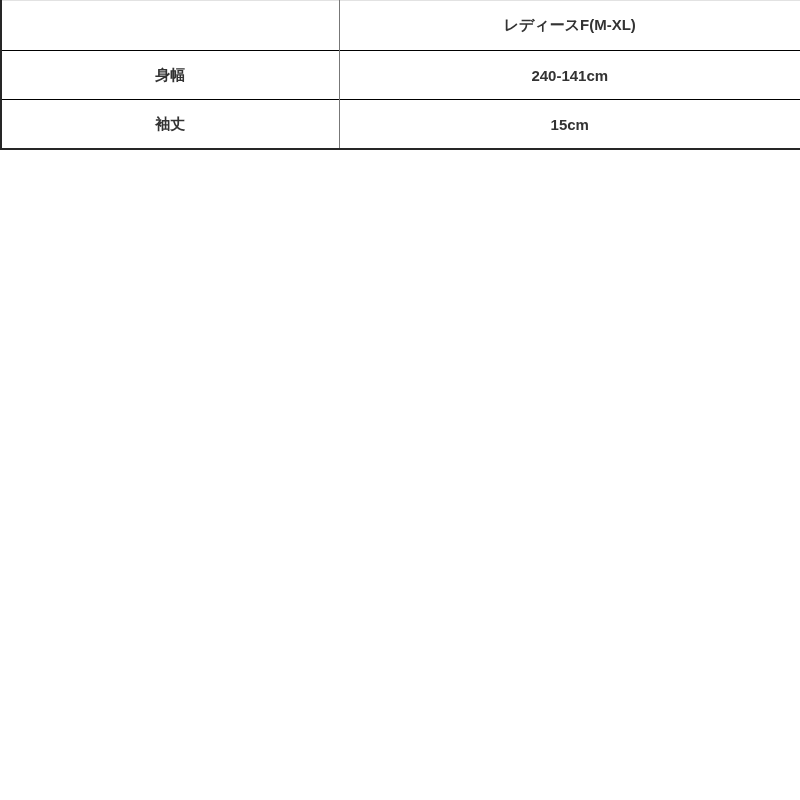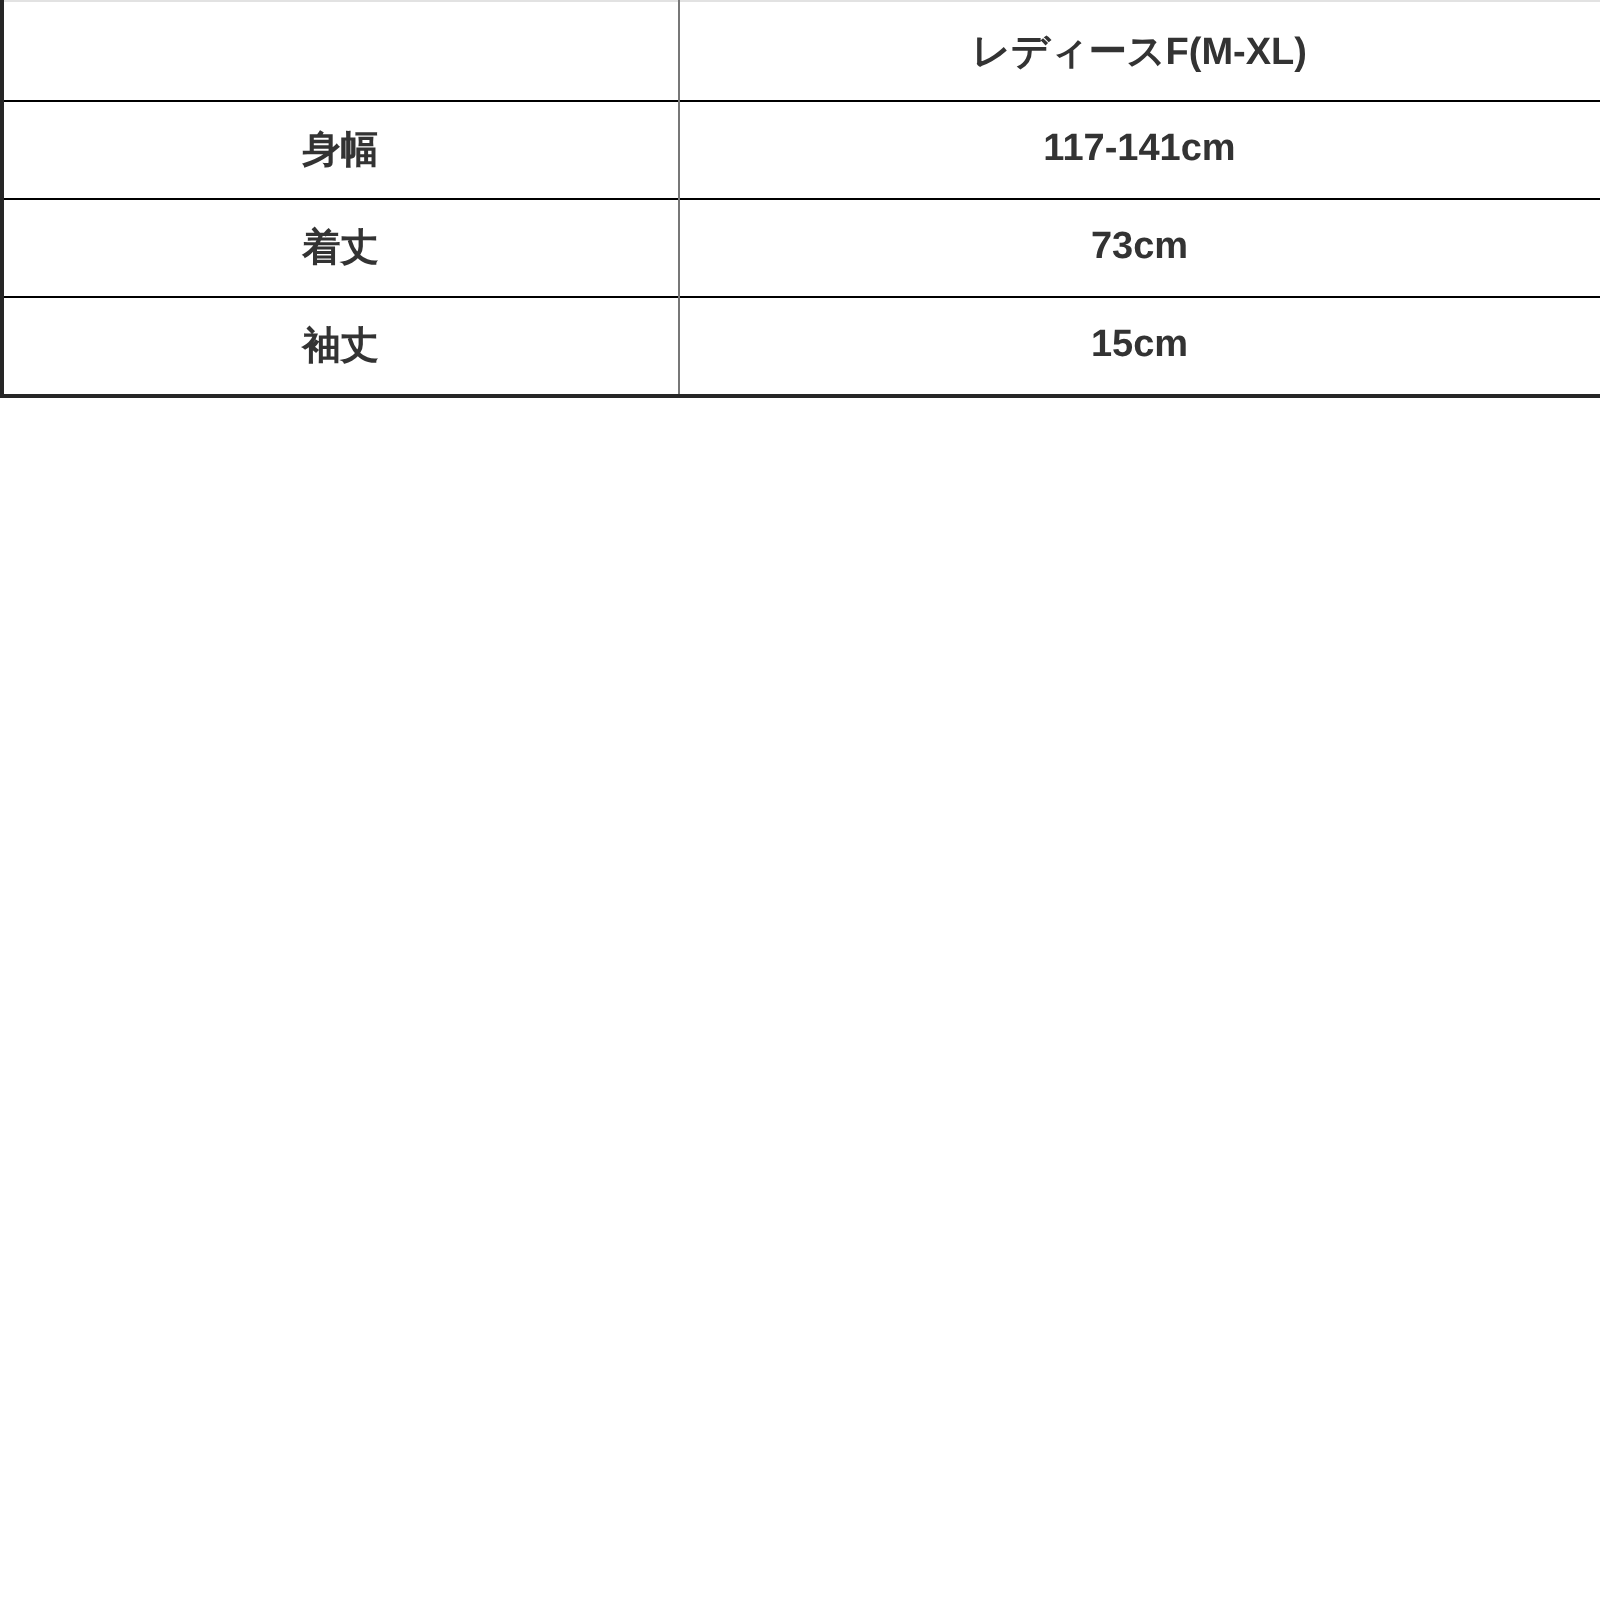--- a/index.html
+++ b/index.html
@@ -28,21 +28,21 @@
     border-bottom: 2px solid #262626;
     border-top: 1px solid #e2e2e2;
   }
   table.size-table col.col-label { width: 338px; }
   table.size-table col.col-value { width: 462px; }
   table.size-table th,
   table.size-table td {
     padding: 0;
     text-align: center;
     vertical-align: middle;
-    font-size: 19px;
+    font-size: 15px;
     color: #333333;
     background: #ffffff;
   }
   table.size-table thead th {
     height: 49px;
     font-weight: bold;
   }
   table.size-table tbody td {
     height: 48px;
     font-weight: bold;
@@ -66,25 +66,21 @@
     </colgroup>
     <thead>
       <tr>
         <th class="cell-label"></th>
         <th class="cell-value">レディースF(M-XL)</th>
       </tr>
     </thead>
     <tbody>
       <tr>
         <td class="cell-label">身幅</td>
-        <td class="cell-value">117-141cm</td>
-      </tr>
-      <tr>
-        <td class="cell-label">着丈</td>
-        <td class="cell-value">73cm</td>
+        <td class="cell-value">240-141cm</td>
       </tr>
       <tr>
         <td class="cell-label">袖丈</td>
         <td class="cell-value">15cm</td>
       </tr>
     </tbody>
   </table>
 
 </div>
 

